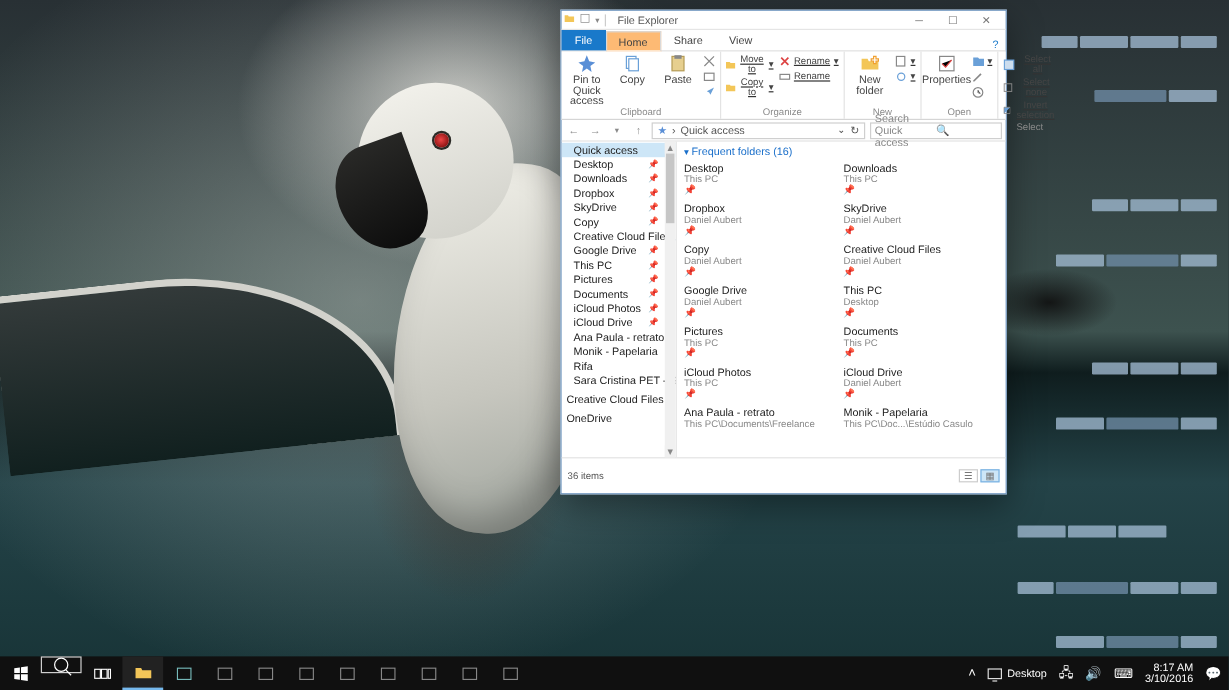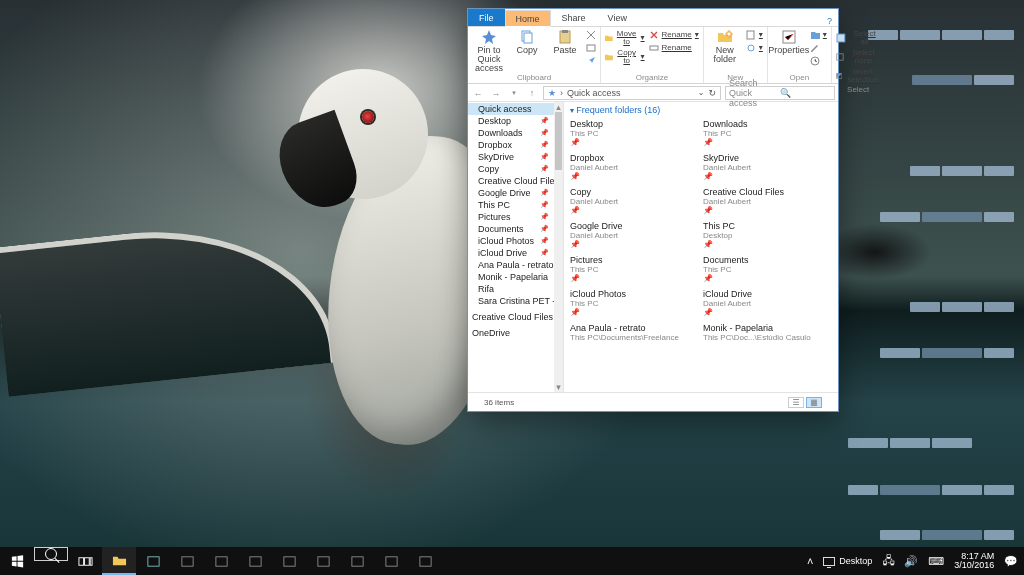--- a/index.html
+++ b/index.html
@@ -71,21 +71,21 @@
 .side .pin { margin-left:auto; font-size:7px; color:#6a6a6a; margin-right:10px; }
 
 .main { flex:1; overflow:hidden; padding:3px 6px; }
 .main h4 { color:#1a6fca; font-weight:400; font-size:9px; margin-bottom:4px; }
 .main h4::before { content:"▾ "; font-size:8px; }
 .grid { display:grid; grid-template-columns:1fr 1fr; row-gap:6px; column-gap:4px; }
 .item .t { color:#222; }
 .item .s { color:#888; font-size:8px; }
 .item .p { color:#888; font-size:8px; }
 
-.status { height:19px; border-top:1px solid #e3e3e3; display:flex; align-items:center; padding:0 16px; color:#555; font-size:8px; }
+.status { height:30px; border-top:1px solid #e3e3e3; display:flex; align-items:center; padding:0 5px; color:#555; font-size:8px; }
 .status .views { margin-left:auto; display:flex; gap:2px; }
 .status .vbtn { width:16px; height:11px; border:1px solid #ccc; display:flex; align-items:center; justify-content:center; color:#777; }
 .status .vbtn.active { background:#cde6f7; border-color:#7bb2e2; }
 
 
 .taskbar { position:absolute; left:0; right:0; bottom:0; height:28px; background:#101010; display:flex; align-items:stretch; color:#fff; }
 .tbtn { width:34px; display:flex; align-items:center; justify-content:center; }
 .tbtn.search { width:34px; }
 .tbtn.search .circ { width:12px; height:12px; border:1.4px solid #fff; border-radius:50%; position:relative; }
 .tbtn.search .circ::after { content:""; position:absolute; width:6px; height:1.4px; background:#fff; right:-4px; bottom:-2px; transform:rotate(45deg); }
@@ -154,20 +154,38 @@
     <div class="chip short"></div>
   </div>
 <div class="chip-row" style="right:10px; top:530px;">
     <div class="chip"></div>
     <div class="chip long dark"></div>
     <div class="chip short"></div>
   </div>
 
 <div class="win">
 
+  <div class="titlebar">
+    <div class="qat">
+      <span><svg viewBox="0 0 16 16">
+            <path fill="#f3c658" d="M1 3h5l1 2h8v8H1z"></path>
+          </svg></span>
+      <span><svg viewBox="0 0 16 16">
+            <rect x="2" y="2" width="12" height="12" fill="none" stroke="#888"></rect>
+          </svg></span>
+      <span style="font-size:7px;color:#888;">▾</span>
+      <span style="border-left:1px solid #ccc;height:10px;"></span>
+      <span class="tlabel">File Explorer</span>
+    </div>
+    <div class="winbtns">
+      <div class="winbtn">─</div>
+      <div class="winbtn">☐</div>
+      <div class="winbtn close">✕</div>
+    </div>
+  </div>
 
   <div class="tabs">
     <div class="tab file">File</div>
     <div class="tab active">Home</div>
     <div class="tab">Share</div>
     <div class="tab">View</div>
     <div class="help">?</div>
   </div>
 
   <div class="ribbon">

